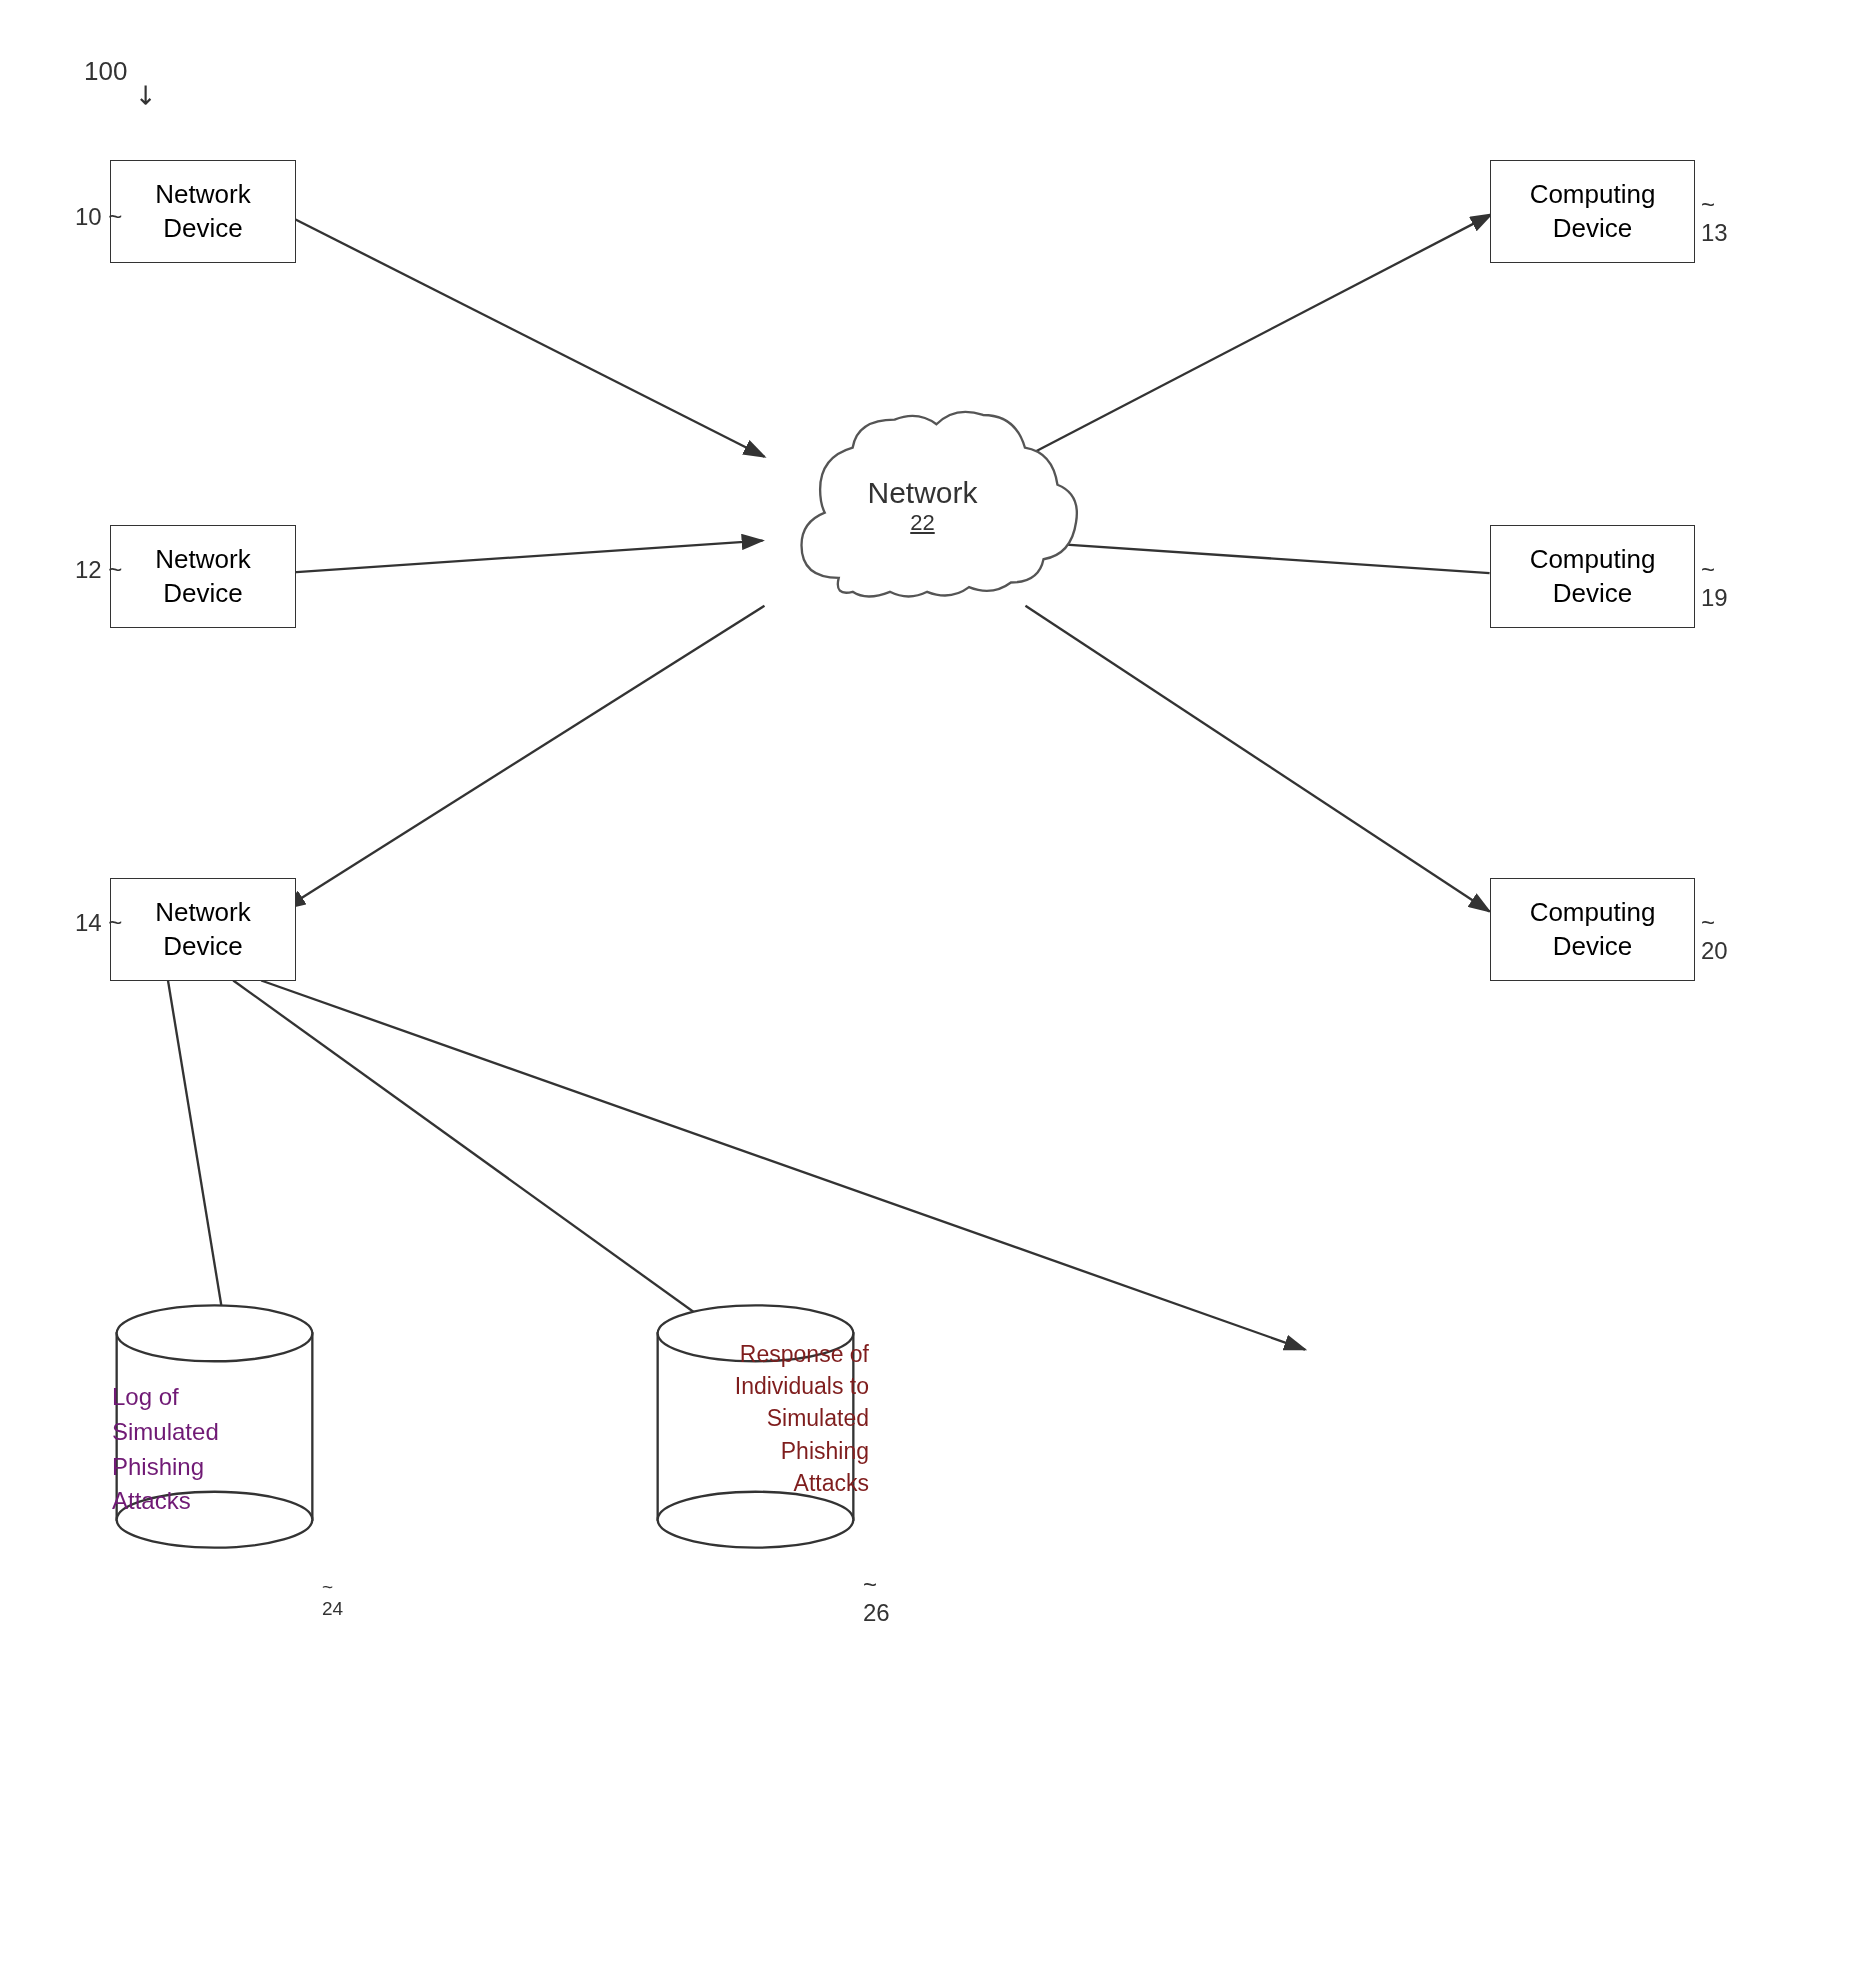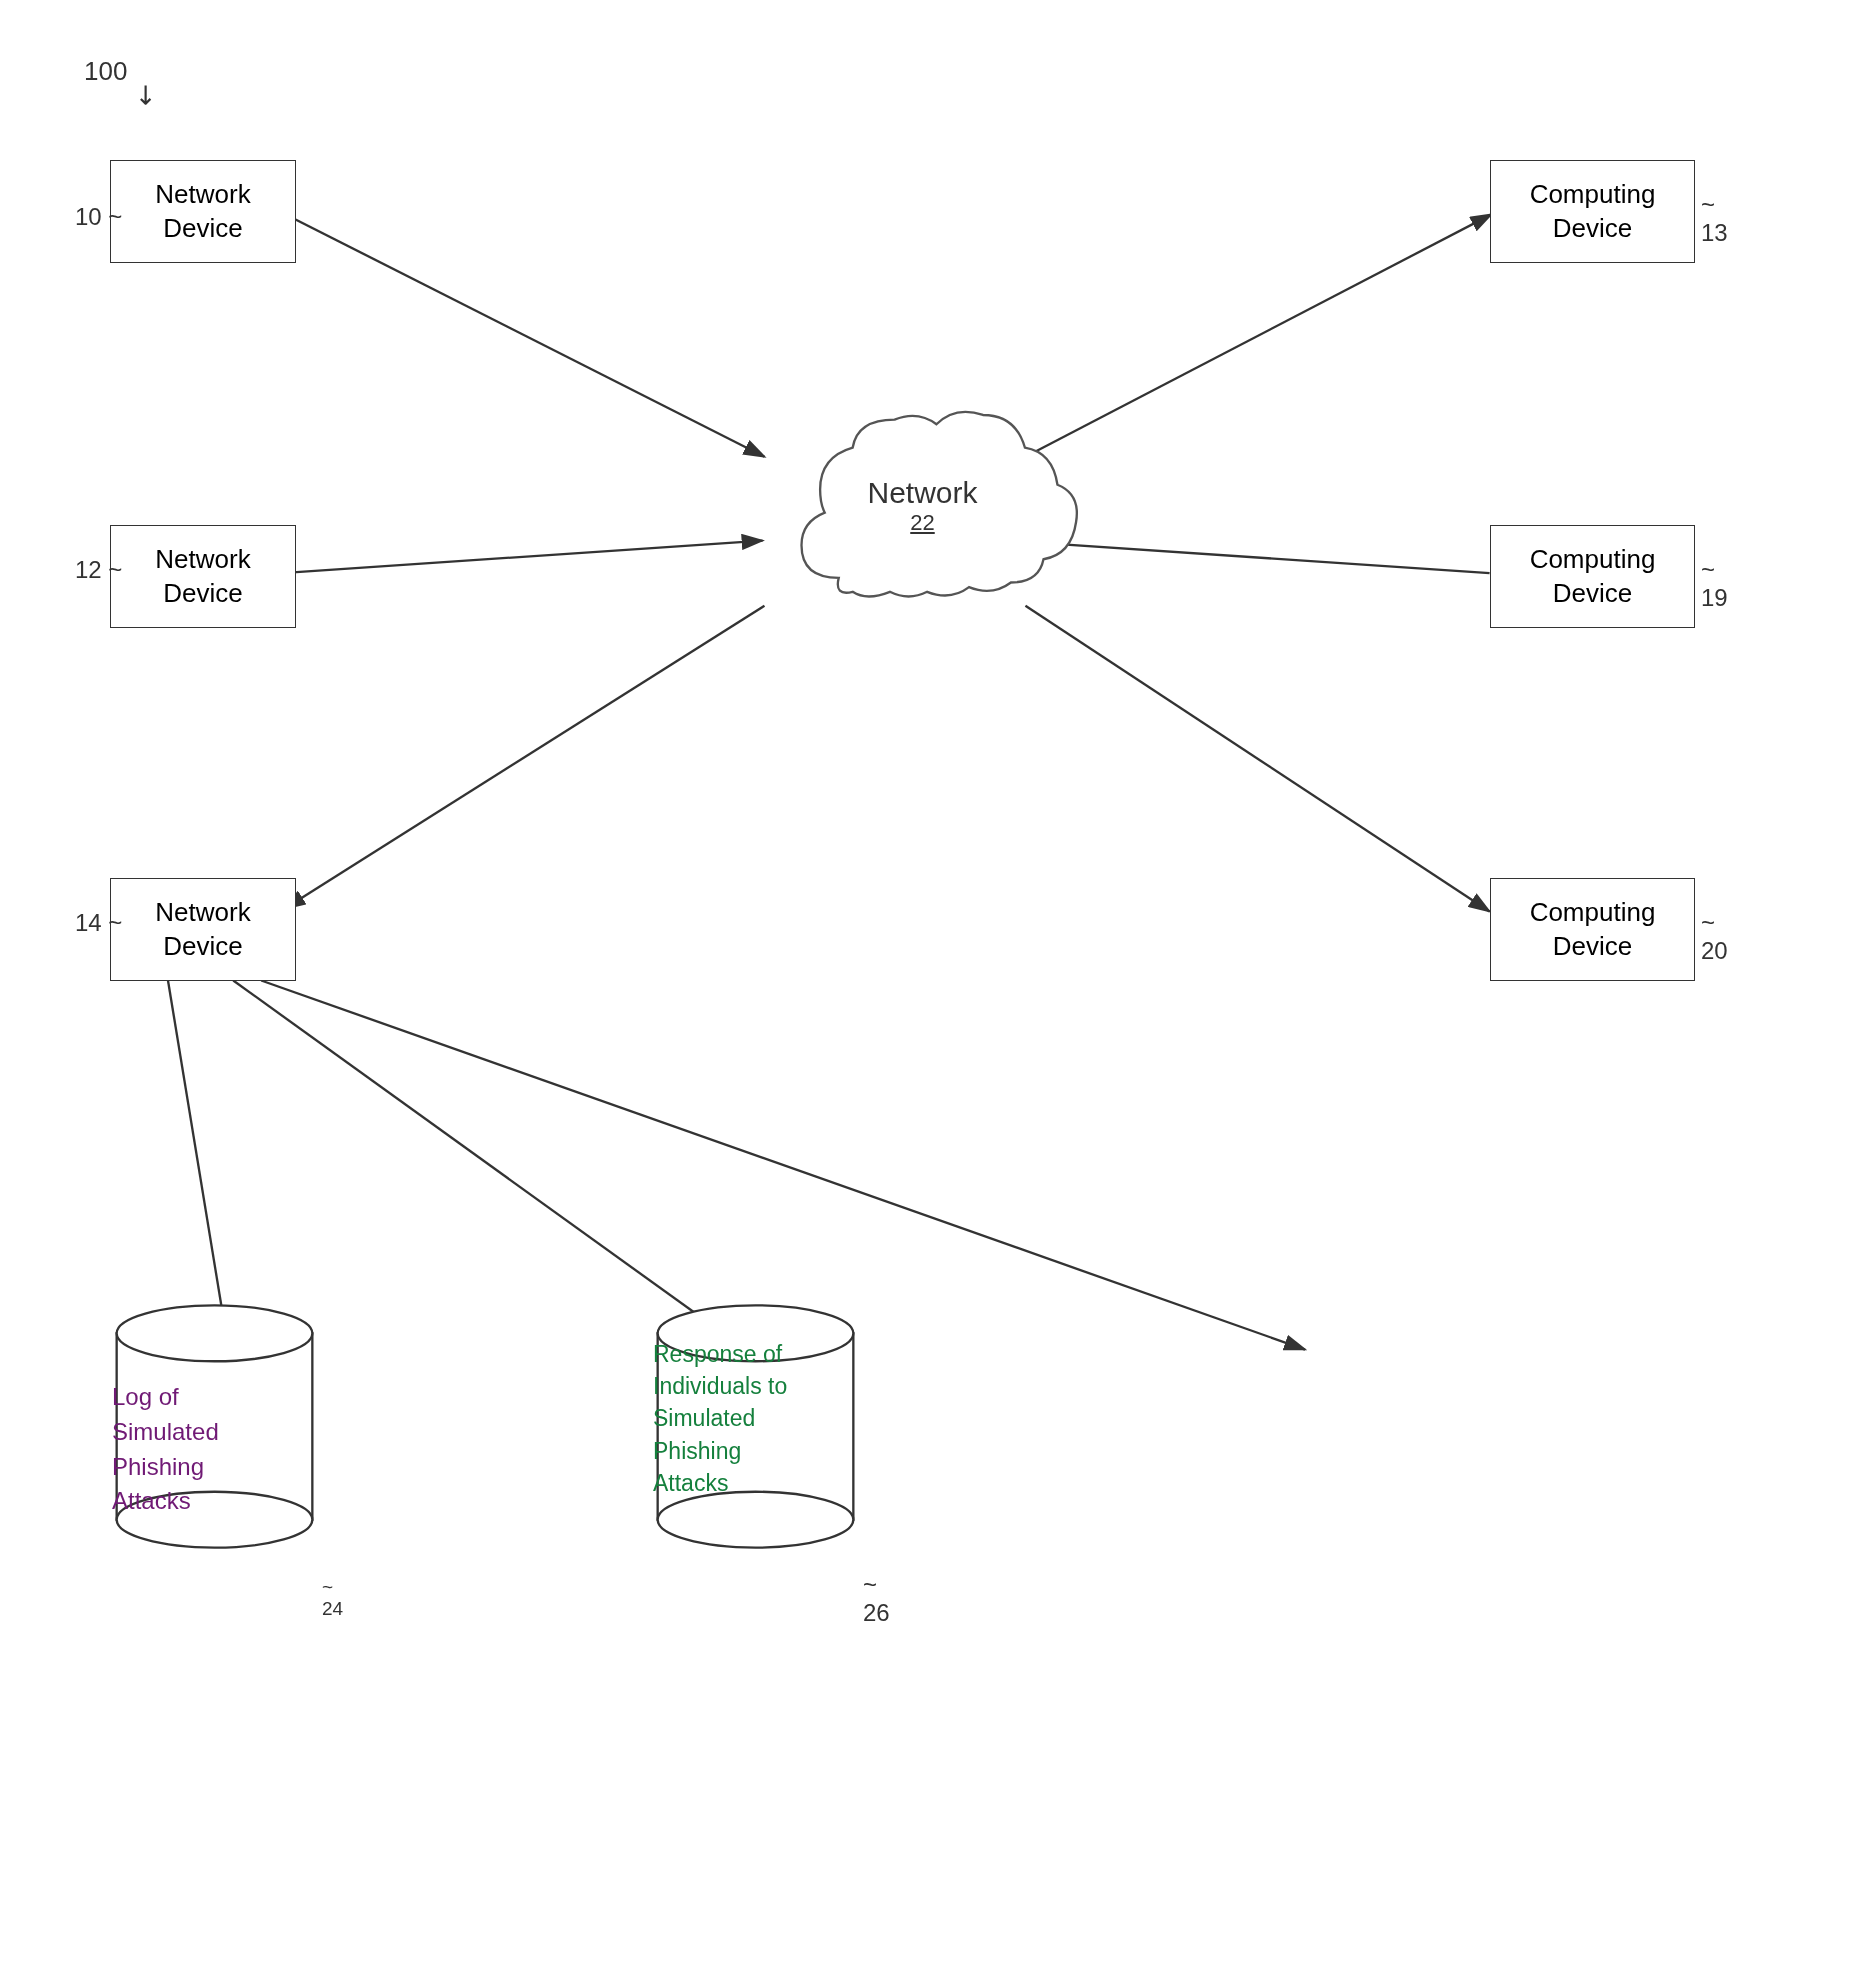--- a/index.html
+++ b/index.html
@@ -172,21 +172,21 @@
     </div>
     <div style="position:absolute; top:280px; left:210px; font-size:19px; color:#333;">~ 24</div>
   </div>
 
   <div style="position:absolute; left:653px; top:1296px;">
     <svg width="205" height="261" viewBox="0 0 220 280" xmlns="http://www.w3.org/2000/svg">
       <rect x="5" y="40" width="210" height="200" fill="white" stroke="#333" stroke-width="2.5"></rect>
       <ellipse cx="110" cy="240" rx="105" ry="30" fill="white" stroke="#333" stroke-width="2.5"></ellipse>
       <ellipse cx="110" cy="40" rx="105" ry="30" fill="white" stroke="#333" stroke-width="2.5"></ellipse>
     </svg>
-    <div style="position:absolute; top:42px; left:0; width:205px; text-align:left; font-size:23px; color:#15803d; line-height:1.4;">
+    <div style="position:absolute; top:42px; left:11px; width:205px; text-align:right; font-size:23px; color:#7f1d1d; line-height:1.4;">
       Response of<br>Individuals to<br>Simulated<br>Phishing<br>Attacks
     </div>
     <div style="position:absolute; top:275px; left:210px; font-size:24px; color:#333;">~ 26</div>
   </div>
 
 
 </div>
 
 
 </body></html>

